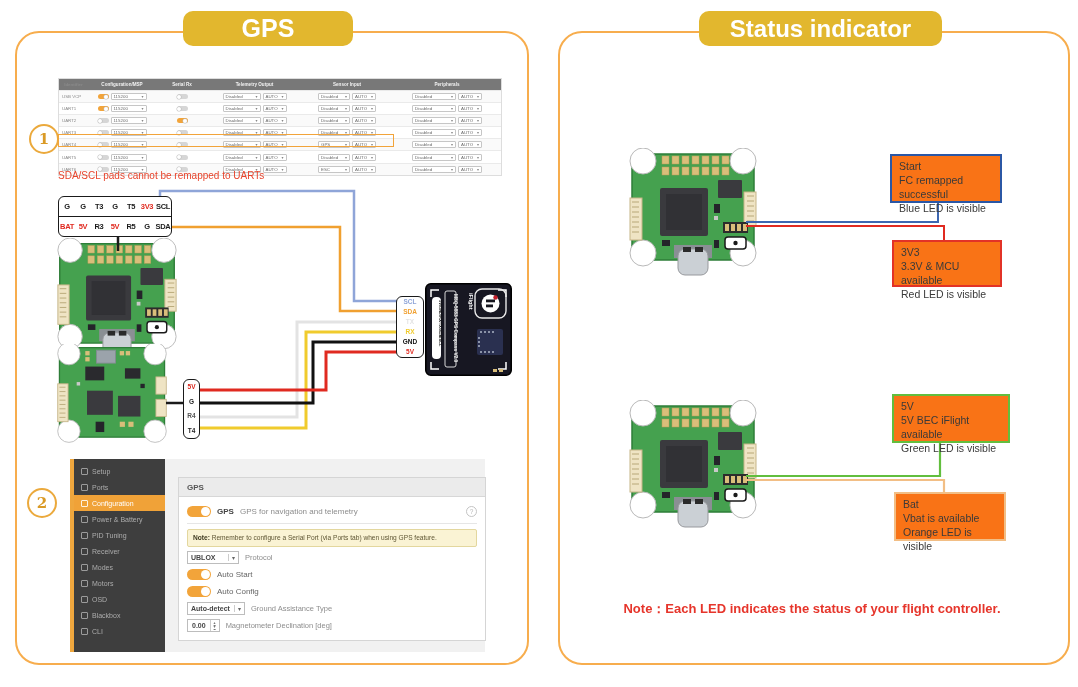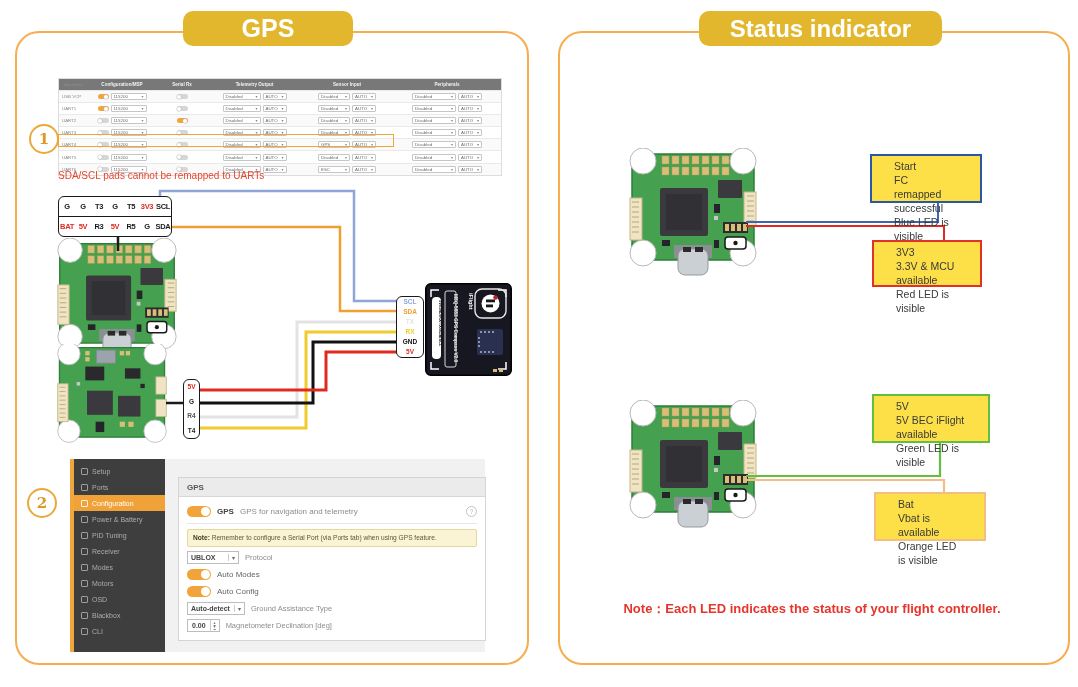--- a/index.html
+++ b/index.html
@@ -80,22 +80,22 @@
   .w52{width:52px;} .w58{width:58px;}
   .gp-lab{font-size:7.5px;color:#8D8D8D;}
   .gp-lab2{font-size:8px;color:#666;}
   .spin{border:1px solid #BDBDBD;background:#FFF;height:13px;display:inline-flex;align-items:stretch;
         font-size:7px;font-weight:bold;color:#444;box-sizing:border-box;flex:none;}
   .spin i{font-style:normal;display:flex;align-items:center;padding:0 4px;}
   .spin-btns{width:8px;border-left:1px solid #CCC;display:flex;flex-direction:column;align-items:center;
              justify-content:center;font-size:4px;color:#777;line-height:1;}
   .spin-btns::before{content:"▴";} .spin-btns::after{content:"▾";}
   
-  .co{position:absolute;background:#fde047;border:2.5px solid #999;padding:4px 22px;box-sizing:border-box;
-      font-size:10.5px;line-height:1.33;color:#3A3A3A;z-index:4;}
+  .co{position:absolute;background:#f97316;border:2.5px solid #999;padding:4px 7px;box-sizing:border-box;
+      font-size:10.5px;line-height:1.33;color:#3A3A3A;z-index:4;margin-left:20px;}
   .wires{position:absolute;left:0;top:0;pointer-events:none;z-index:2;}
   .fc{position:absolute;z-index:1;}
   .gpsmod{position:absolute;left:425px;top:283px;z-index:1;}
 </style>
 </head>
 <body>
 
 <svg width="0" height="0" style="position:absolute">
   <defs>
     <g id="fc-front">
@@ -522,21 +522,21 @@
           <span class="gp-desc">GPS for navigation and telemetry</span>
           <span class="help-ico"></span>
         </div>
         <div class="gp-note"><b>Note:</b><span> Remember to configure a Serial Port (via Ports tab) when using GPS feature.</span></div>
         <div class="gp-row">
           <span class="sel2 w52">UBLOX</span>
           <span class="gp-lab">Protocol</span>
         </div>
         <div class="gp-row">
           <span class="tg2"></span>
-          <span class="gp-lab2">Auto Modes</span>
+          <span class="gp-lab2">Auto Start</span>
         </div>
         <div class="gp-row">
           <span class="tg2"></span>
           <span class="gp-lab2">Auto Config</span>
         </div>
         <div class="gp-row">
           <span class="sel2 w58">Auto-detect</span>
           <span class="gp-lab">Ground Assistance Type</span>
         </div>
         <div class="gp-row">

